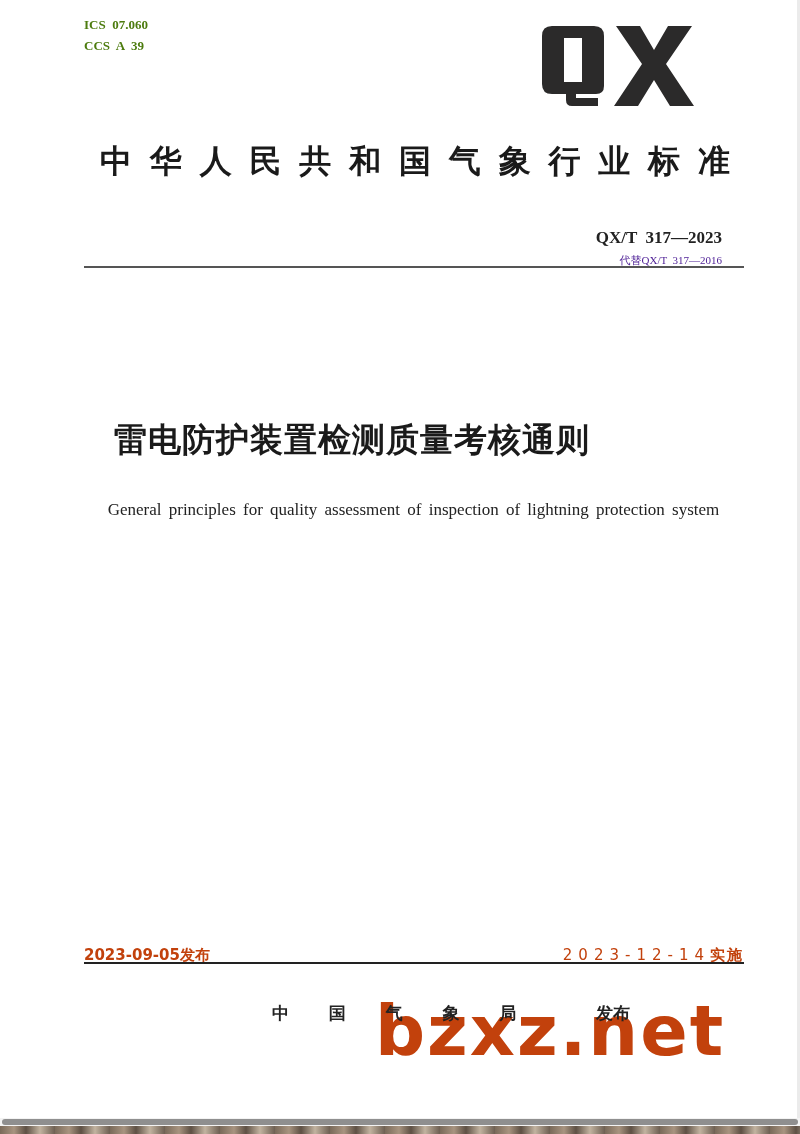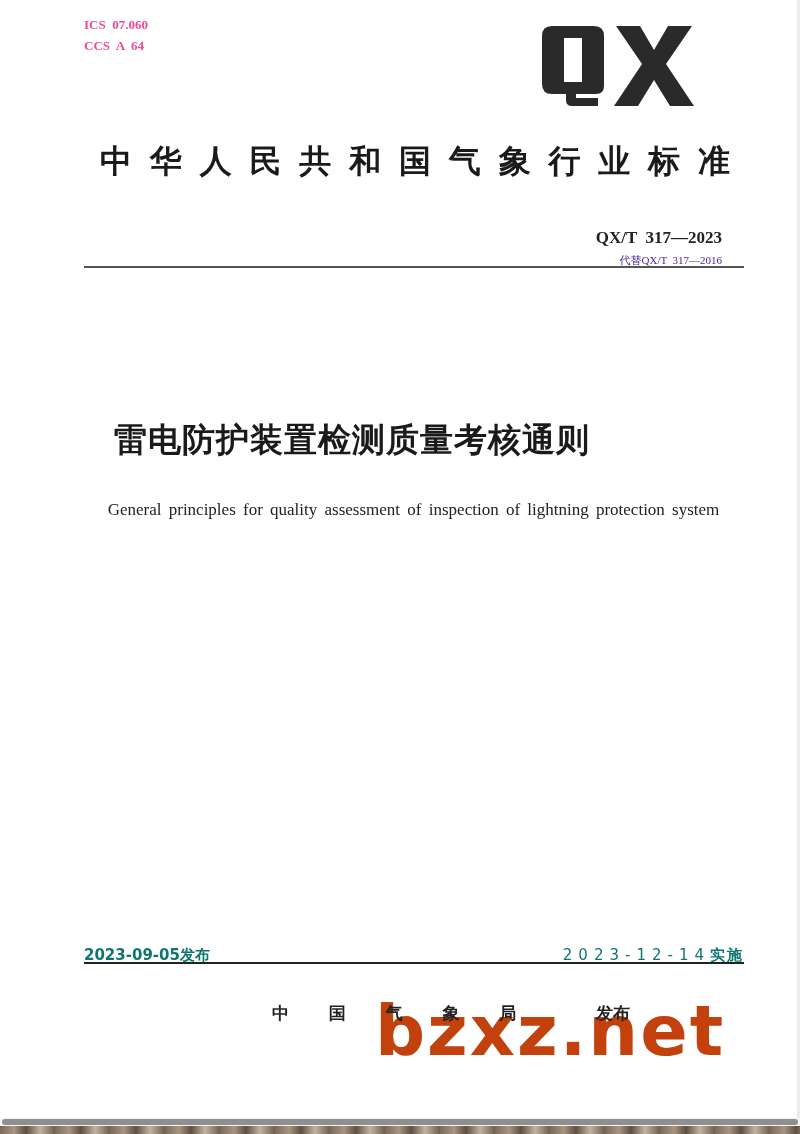--- a/index.html
+++ b/index.html
@@ -4,21 +4,21 @@
   <style>
     html, body { margin: 0; padding: 0; }
     body {
       width: 800px; height: 1134px; position: relative; overflow: hidden;
       background: #ffffff; color: #1a1a1a;
       font-family: "Liberation Serif", "DejaVu Serif", serif;
     }
     .abs { position: absolute; }
     .page { position: absolute; left: 0; top: 0; width: 797px; height: 1118px; background: #ffffff; }
     .right-edge { position: absolute; left: 797px; top: 0; width: 3px; height: 1118px; background: #ebebeb; }
-    .ics { left: 84px; top: 14px; font-size: 13px; font-weight: bold; line-height: 21px; color: #ec4899; }
+    .ics { left: 84px; top: 14px; font-size: 13px; font-weight: bold; line-height: 21px; color: #4d7c0f; }
     .ics div { white-space: pre; }
     .logo { left: 536px; top: 24px; width: 160px; height: 84px; }
     .std-header {
       left: 100px; top: 140px; width: 630px; height: 44px;
       font-family: "DejaVu Sans", sans-serif; font-weight: bold; font-size: 32px;
       display: flex; justify-content: space-between; align-items: center; color: #1a1a1a;
     }
     .std-num { right: 78px; top: 208px; text-align: right; margin-top: 19px; }
     .std-num .main { font-size: 17px; font-weight: bold; color: #222; white-space: pre; line-height: 22px; }
     .std-num .sub { font-size: 11px; color: #4c1d95; white-space: pre; line-height: 18px; margin-top: 2px; }
@@ -28,21 +28,21 @@
       font-family: "DejaVu Sans", sans-serif; font-weight: bold; font-size: 33px; color: #1a1a1a;
       letter-spacing: 1px;
     }
     .title-en {
       left: 100px; width: 627px; top: 498px; text-align: center;
       font-size: 17px; font-weight: normal; line-height: 24px; color: #222; word-spacing: 3px;
     }
     .dates {
       left: 84px; width: 660px; top: 943px; height: 22px;
       display: flex; justify-content: space-between; align-items: flex-end;
-      font-family: "DejaVu Sans", sans-serif; font-size: 15px; font-weight: bold; color: #0f766e; gap: 40px;
+      font-family: "DejaVu Sans", sans-serif; font-size: 15px; font-weight: bold; color: #c2410c; gap: 40px;
     }
     .dates .right { letter-spacing: 6px; font-weight: normal; }
     .dates .right .cn { font-weight: bold; letter-spacing: 2px; }
     .hr-bottom { left: 84px; top: 962px; width: 660px; height: 2px; background: #222; }
     .publisher {
       left: 272px; top: 1002px; font-family: "DejaVu Sans", sans-serif;
       font-size: 17px; font-weight: bold; color: #222; white-space: pre; word-spacing: 14px;
     }
     .watermark {
       left: 375px; top: 990px; font-family: "DejaVu Sans", sans-serif; font-weight: bold;
@@ -57,21 +57,21 @@
     }
   </style>
 </head>
 <body>
 
 <div class="page"></div>
 <div class="right-edge"></div>
 
 <div class="abs ics">
   <div>ICS  07.060</div>
-  <div>CCS  A  64</div>
+  <div>CCS  A  39</div>
 </div>
 
 <svg class="abs logo" viewBox="0 0 160 84">
 
   <path fill="#2b2a2a" fill-rule="evenodd" d="M6 12 Q6 2 16 2 L58 2 Q68 2 68 12 L68 62 Q68 70 60 70 L40 70 L40 74 L62 74 L62 82 L36 82 Q30 82 30 76 L30 70 L16 70 Q6 70 6 60 Z
            M28 14 L28 58 L46 58 L46 14 Z"></path>
 
   <path fill="#2b2a2a" d="M80 2 L104 2 L118 26 L132 2 L156 2 L130 40 L158 82 L134 82 L118 56 L102 82 L78 82 L106 40 Z"></path>
 </svg>
 

